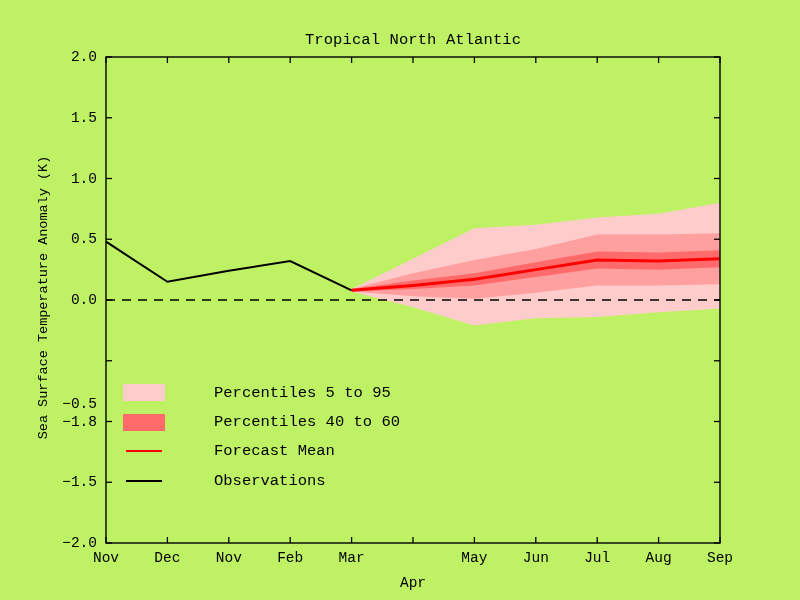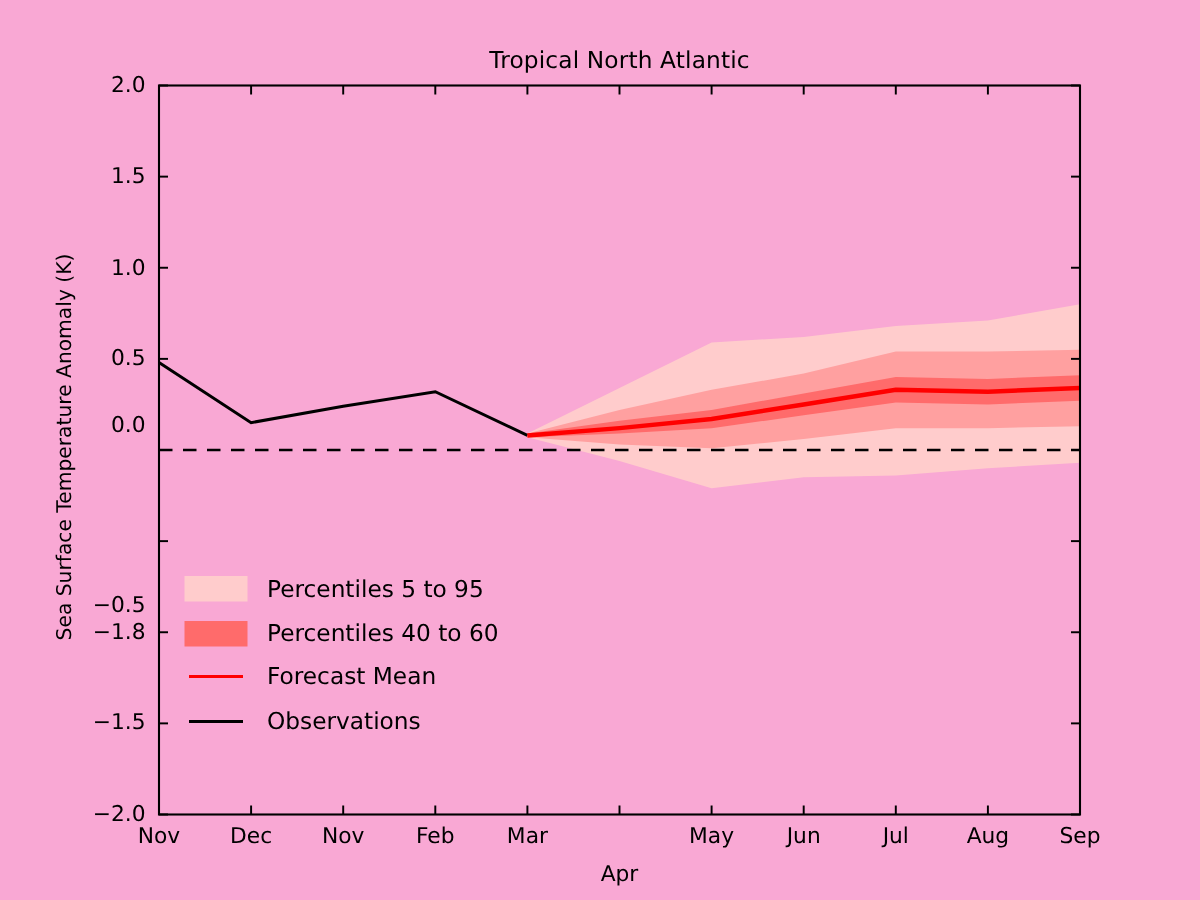--- a/index.html
+++ b/index.html
@@ -10,21 +10,22 @@
   body {
     width: 800px;
     height: 600px;
     font-family: "DejaVu Sans", sans-serif;
     overflow: hidden;
   }
   #figure {
     position: relative;
     width: 800px;
     height: 600px;
-    background: #f9a8d4;
+    background: #bef264;
+    font-family: Liberation Mono, monospace;
   }
   #plot-svg {
     position: absolute;
     left: 0;
     top: 0;
   }
   .chart-title {
     position: absolute;
     left: 106px;
     top: 31px;
@@ -61,20 +62,21 @@
   }
   .legend {
     position: absolute;
     left: 118px;
     top: 378px;
   }
   .legend-row {
     display: flex;
     align-items: center;
     height: 29.4px;
+    gap: 36px;
   }
   .legend-key {
     width: 52px;
     height: 29.4px;
     display: flex;
     align-items: center;
     justify-content: center;
     flex: none;
   }
   .legend-swatch {
@@ -156,21 +158,21 @@
   </svg>
 
   <div class="chart-title">Tropical North Atlantic</div>
   <div class="ylabel">Sea Surface Temperature Anomaly (K)</div>
 
   <div id="ytick-labels">
       <div class="tick-label ytick-label" style="left: 35px; width: 62px; top: 543px;">−2.0</div>
       <div class="tick-label ytick-label" style="left: 35px; width: 62px; top: 482.25px;">−1.5</div>
       <div class="tick-label ytick-label" style="left: 35px; width: 62px; top: 421.5px;">−1.8</div>
       <div class="tick-label ytick-label" style="left: 35px; width: 62px; top: 360.75px; margin-top: 43px;">−0.5</div>
-      <div class="tick-label ytick-label" style="left: 35px; width: 62px; top: 284px;">0.0</div>
+      <div class="tick-label ytick-label" style="left: 35px; width: 62px; top: 300px;">0.0</div>
       <div class="tick-label ytick-label" style="left: 35px; width: 62px; top: 239.25px;">0.5</div>
       <div class="tick-label ytick-label" style="left: 35px; width: 62px; top: 178.5px;">1.0</div>
       <div class="tick-label ytick-label" style="left: 35px; width: 62px; top: 117.75px;">1.5</div>
       <div class="tick-label ytick-label" style="left: 35px; width: 62px; top: 57px;">2.0</div>
     </div>
   <div id="xtick-labels">
       <div class="tick-label xtick-label" style="left: 106px; top: 550px;">Nov</div>
       <div class="tick-label xtick-label" style="left: 167.4px; top: 550px;">Dec</div>
       <div class="tick-label xtick-label" style="left: 228.8px; top: 550px;">Nov</div>
       <div class="tick-label xtick-label" style="left: 290.2px; top: 550px;">Feb</div>

